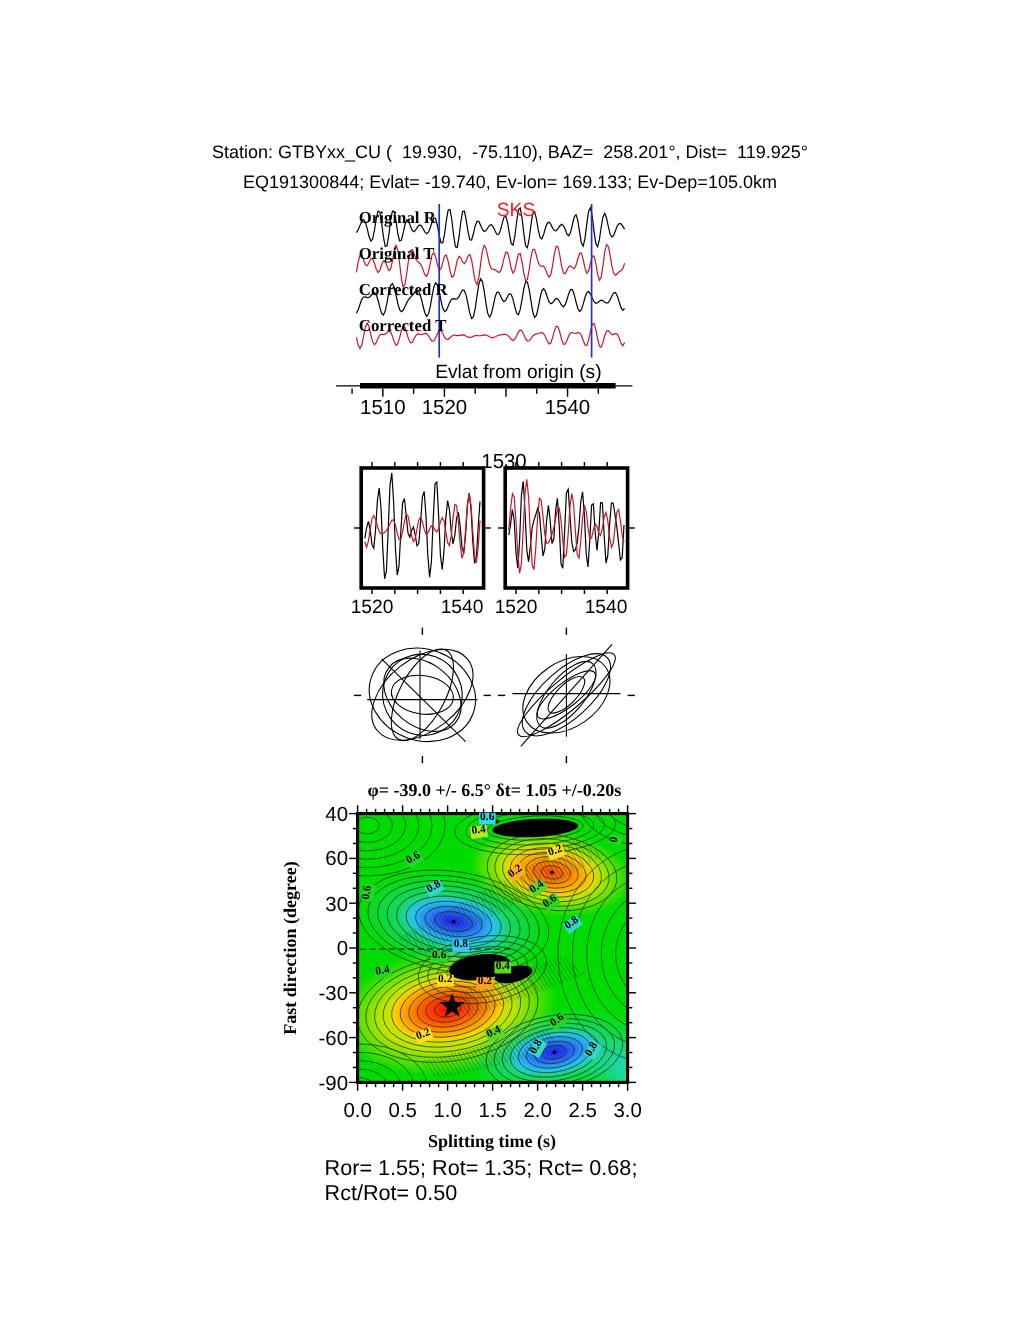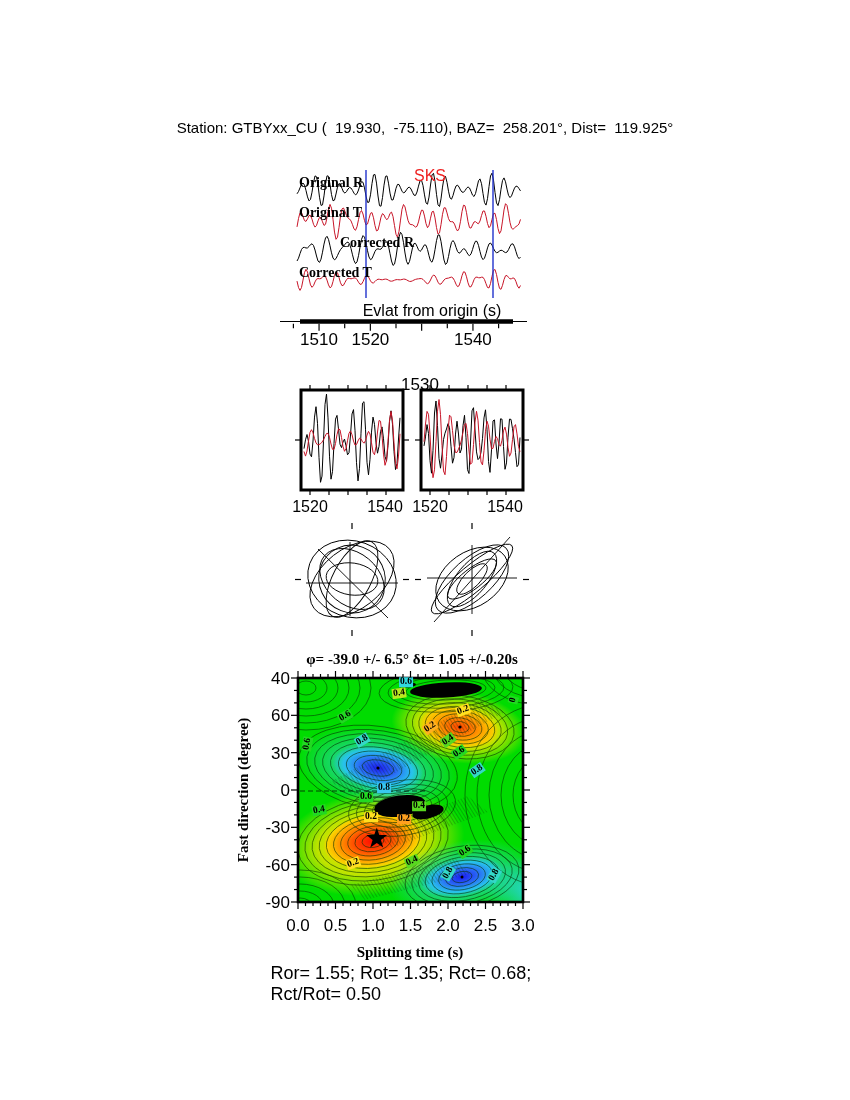--- a/index.html
+++ b/index.html
@@ -373,26 +373,27 @@
           <line x1="523" y1="877.104" x2="527" y2="877.104"></line>
           <line x1="298" y1="889.548" x2="294" y2="889.548"></line>
           <line x1="523" y1="889.548" x2="527" y2="889.548"></line>
           <line x1="298" y1="901.992" x2="291" y2="901.992"></line>
           <line x1="523" y1="901.992" x2="530" y2="901.992"></line>
         </g>
     </g>
   </svg>
 
   <div class="abs title pre ctr" style="left:425px;top:119px;">Station: GTBYxx_CU (  19.930,  -75.110), BAZ=  258.201°, Dist=  119.925°</div>
+  <div class="abs title pre ctr" style="left:425px;top:144px;">EQ191300844; Evlat= -19.740, Ev-lon= 169.133; Ev-Dep=105.0km</div>
 
   <div class="abs sks" style="left:414px;top:167px;">SKS</div>
   <div id="trace-labels">
       <div class="abs serifb trace-lbl" style="left:299px;top:175px;">Original R</div>
       <div class="abs serifb trace-lbl" style="left:299px;top:205px;">Original T</div>
-      <div class="abs serifb trace-lbl" style="left:299px;top:235px;margin-left:41px;">Corrected R</div>
+      <div class="abs serifb trace-lbl" style="left:299px;top:235px;">Corrected R</div>
       <div class="abs serifb trace-lbl" style="left:299px;top:265px;">Corrected T</div>
     </div>
 
   <div class="abs axis-lbl ctr" style="left:432px;top:302px;">Evlat from origin (s)</div>
   <div id="time-tick-labels">
       <div class="abs tick ctr" style="left:319px;top:330px;">1510</div>
       <div class="abs tick ctr" style="left:370.4px;top:330px;">1520</div>
       <div class="abs tick ctr" style="left:420px;top:330px;margin-top:45px;">1530</div>
       <div class="abs tick ctr" style="left:472.9px;top:330px;">1540</div>
     </div>

